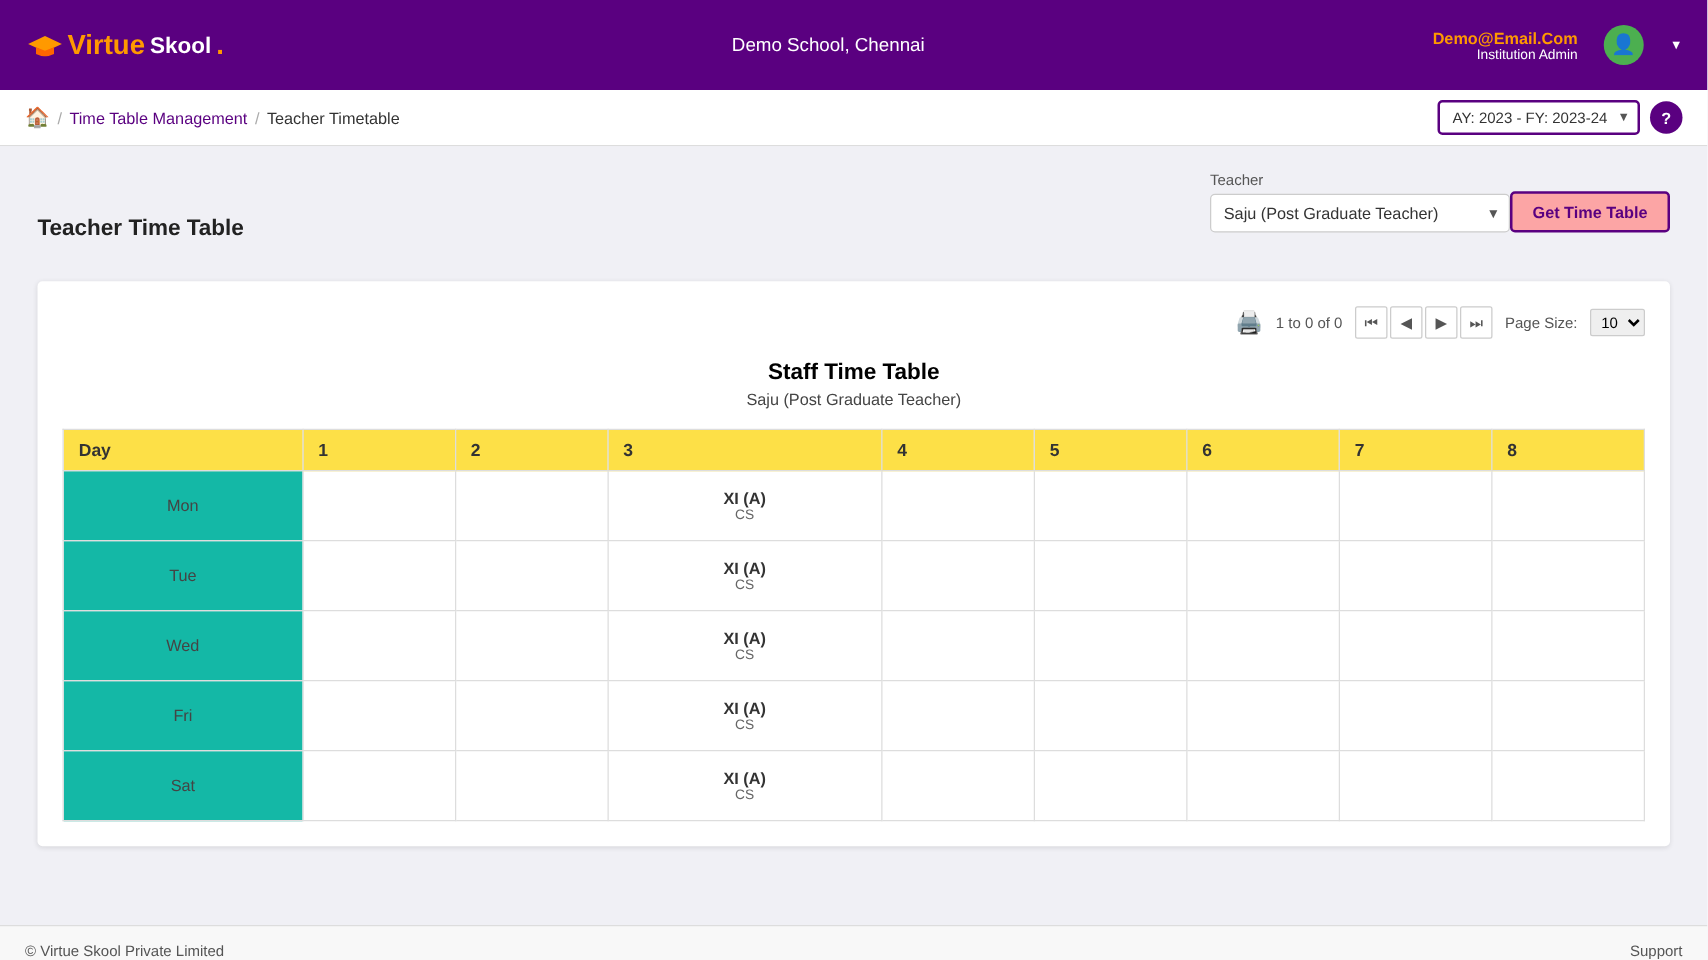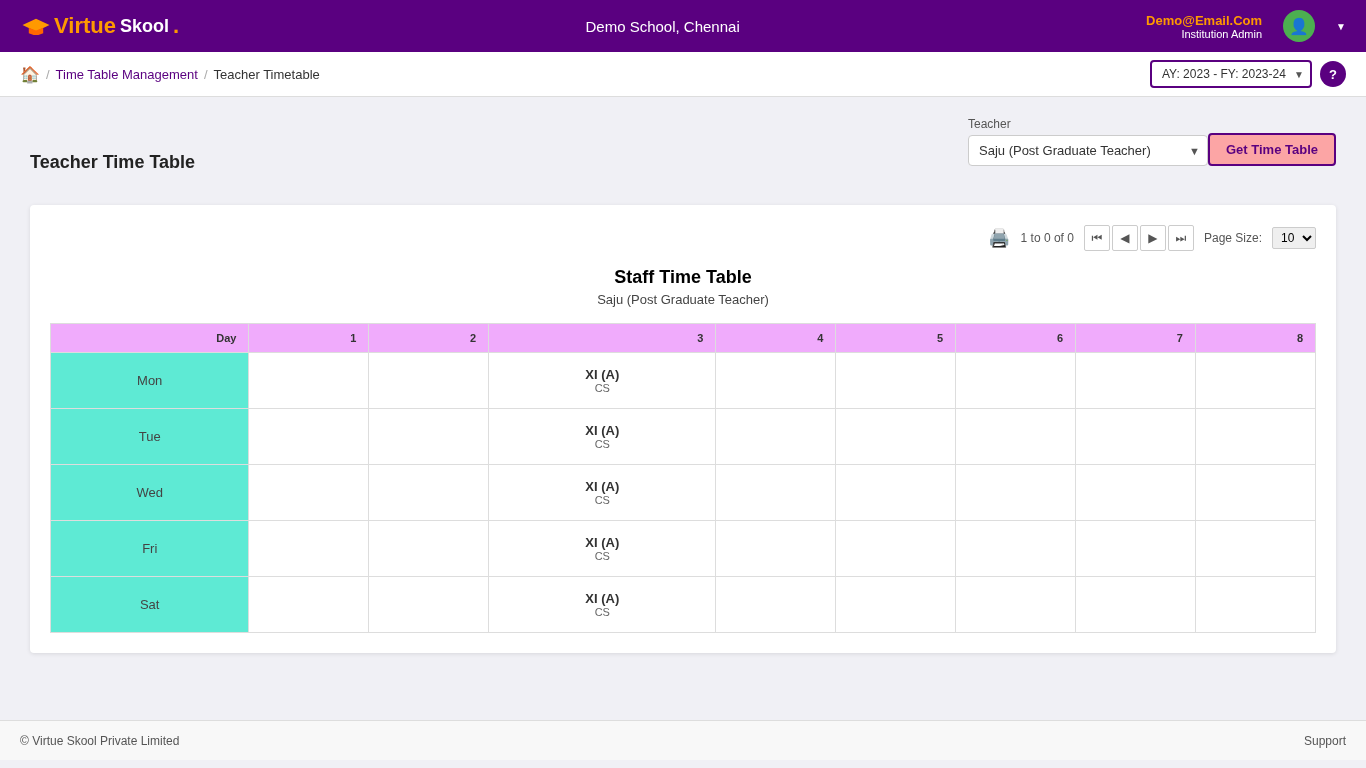--- a/index.html
+++ b/index.html
@@ -1,21 +1,21 @@
 <!DOCTYPE html>
 <html><head>
   <meta charset="utf-8">
   <style>
     * { box-sizing: border-box; margin: 0; padding: 0; }
     body { font-family: Arial, sans-serif; font-size: 13px; background: #f0f0f5; min-height: 768px; }
 
     
     .header {
       background: #5a0080;
-      height: 52px;
+      height: 72px;
       display: flex;
       align-items: center;
       justify-content: space-between;
       padding: 0 20px;
     }
     .logo {
       display: flex;
       align-items: center;
       gap: 4px;
     }
@@ -251,39 +251,39 @@
       text-align: center;
       font-size: 13px;
       color: #444;
       margin-bottom: 16px;
     }
     .timetable {
       width: 100%;
       border-collapse: collapse;
     }
     .timetable th {
-      background: #f0abfc;
+      background: #fde047;
       border: 1px solid #ddd;
       padding: 8px 12px;
-      text-align: right;
-      font-size: 11px;
+      text-align: left;
+      font-size: 14px;
       color: #333;
       font-weight: 600;
     }
     .timetable td {
       border: 1px solid #ddd;
       padding: 8px 12px;
       text-align: center;
       font-size: 13px;
       color: #333;
       height: 56px;
       vertical-align: middle;
     }
     .timetable td.day-cell {
-      background: #5eead4;
+      background: #14b8a6;
       font-weight: 500;
       color: #444;
     }
     .cell-class { font-weight: 600; color: #333; }
     .cell-subject { font-size: 11px; color: #666; }
 
     
     .footer {
       background: #f8f8f8;
       border-top: 1px solid #ddd;

